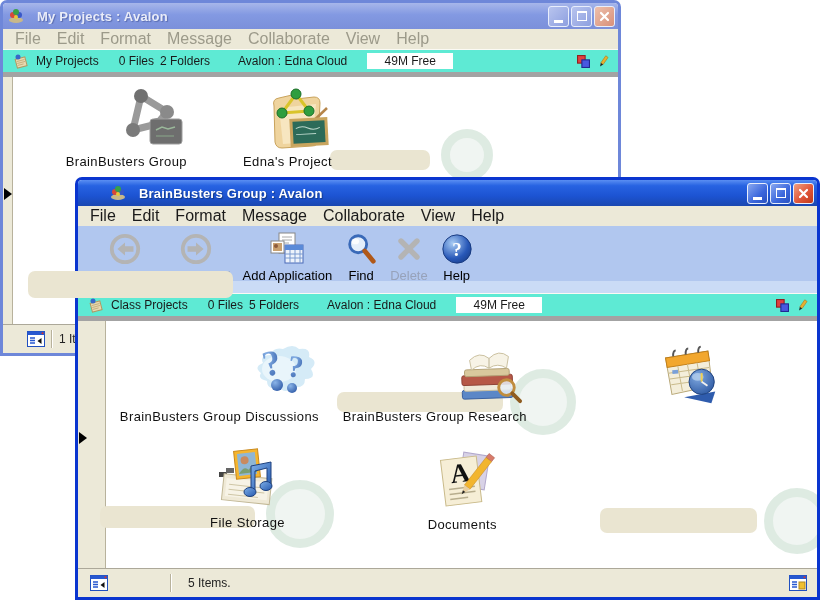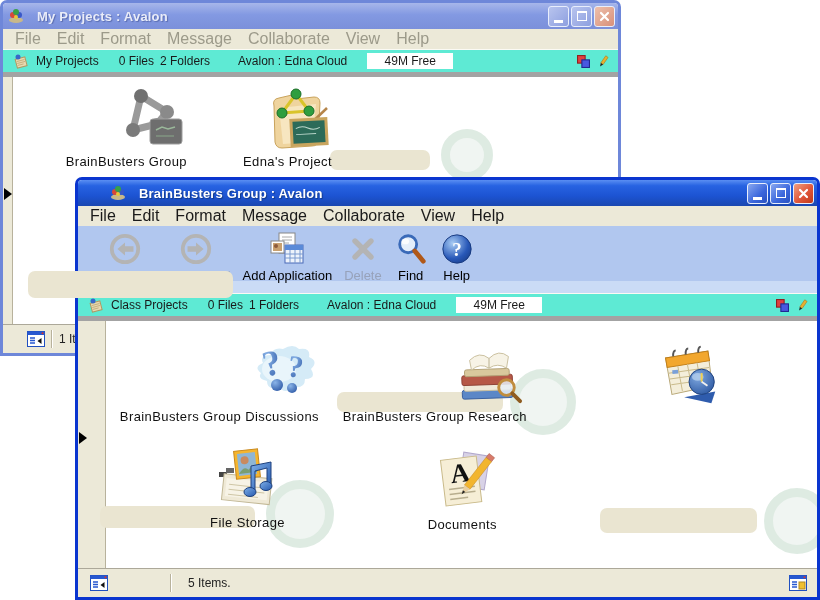--- a/index.html
+++ b/index.html
@@ -268,40 +268,40 @@
             <rect x="2" y="10" width="13" height="12" fill="#fff" stroke="#888"></rect>
             <rect x="4" y="12" width="9" height="8" fill="#c9a06e"></rect>
               <circle cx="7" cy="15" r="2" fill="#8c5a3a"></circle>
             <rect x="16" y="14" width="18" height="18" fill="#eef3fb" stroke="#4a6ab8"></rect>
             <rect x="16" y="14" width="18" height="5" fill="#5a8ad8"></rect>
             <path d="M16 23 h18 M16 27 h18 M21 19 v13 M26 19 v13 M31 19 v13" stroke="#7a9ad0" stroke-width="1"></path>
           </svg>
         </span>
         <span class="tlabel">Add Application</span>
       </button>
+      <button class="tbtn">
+        <span class="ticon">
+          <svg width="34" height="34" viewBox="0 0 36 36">
+              <circle cx="15" cy="13" r="9" fill="#e4eefa" stroke="#3a6ab8" stroke-width="3"></circle>
+              <ellipse cx="12" cy="10" rx="4" ry="3" fill="#fff" opacity="0.8"></ellipse>
+              <line x1="22" y1="20" x2="31" y2="31" stroke="#b05818" stroke-width="5" stroke-linecap="round"></line>
+            </svg>
+        </span>
+        <span class="tlabel">Find</span>
+      </button>
       <button class="tbtn disabled">
         <span class="ticon">
           <svg width="32" height="32" viewBox="0 0 36 36">
               <g stroke="#b4b4b4" stroke-width="6" stroke-linecap="round">
                 <line x1="9" y1="9" x2="27" y2="27"></line>
                 <line x1="27" y1="9" x2="9" y2="27"></line>
               </g>
             </svg>
         </span>
         <span class="tlabel">Delete</span>
-      </button>
-      <button class="tbtn">
-        <span class="ticon">
-          <svg width="34" height="34" viewBox="0 0 36 36">
-              <circle cx="15" cy="13" r="9" fill="#e4eefa" stroke="#3a6ab8" stroke-width="3"></circle>
-              <ellipse cx="12" cy="10" rx="4" ry="3" fill="#fff" opacity="0.8"></ellipse>
-              <line x1="22" y1="20" x2="31" y2="31" stroke="#b05818" stroke-width="5" stroke-linecap="round"></line>
-            </svg>
-        </span>
-        <span class="tlabel">Find</span>
       </button>
       <button class="tbtn">
         <span class="ticon">
           <svg width="34" height="34" viewBox="0 0 36 36">
             <defs>
                 <radialGradient id="hg1" cx="0.35" cy="0.3" r="0.9">
                   <stop offset="0" stop-color="#a8ccf4"></stop>
                   <stop offset="0.6" stop-color="#2858b8"></stop>
                   <stop offset="1" stop-color="#16387e"></stop>
                 </radialGradient>
@@ -318,21 +318,21 @@
         <svg width="16" height="16" viewBox="0 0 16 16">
             <g transform="rotate(-15 8 9)">
               <rect x="3" y="5" width="10" height="9" fill="#e8d8b0" stroke="#b09860"></rect>
               <path d="M4 7.5 h8 M4 9.5 h8 M4 11.5 h6" stroke="#c0aa78" stroke-width="0.8"></path>
             </g>
             <circle cx="5" cy="4" r="2.5" fill="#3868c8"></circle>
           </svg>
       </span>
       <span class="ib-name">Class Projects</span>
       <span class="ib-files">0 Files</span>
-      <span class="ib-folders">1 Folders</span>
+      <span class="ib-folders">5 Folders</span>
       <span class="ib-cloud">Avalon : Edna Cloud</span>
       <span class="ib-free">49M Free</span>
       <span class="ib-spacer"></span>
       <span class="ib-mini">
         <svg width="13" height="13" viewBox="0 0 12 12">
             <rect x="0.5" y="0.5" width="7" height="7" fill="#e04040" stroke="#902020"></rect>
             <rect x="4.5" y="4.5" width="7" height="7" fill="#4858e0" stroke="#202890"></rect>
           </svg>
       </span>
       <span class="ib-mini">

